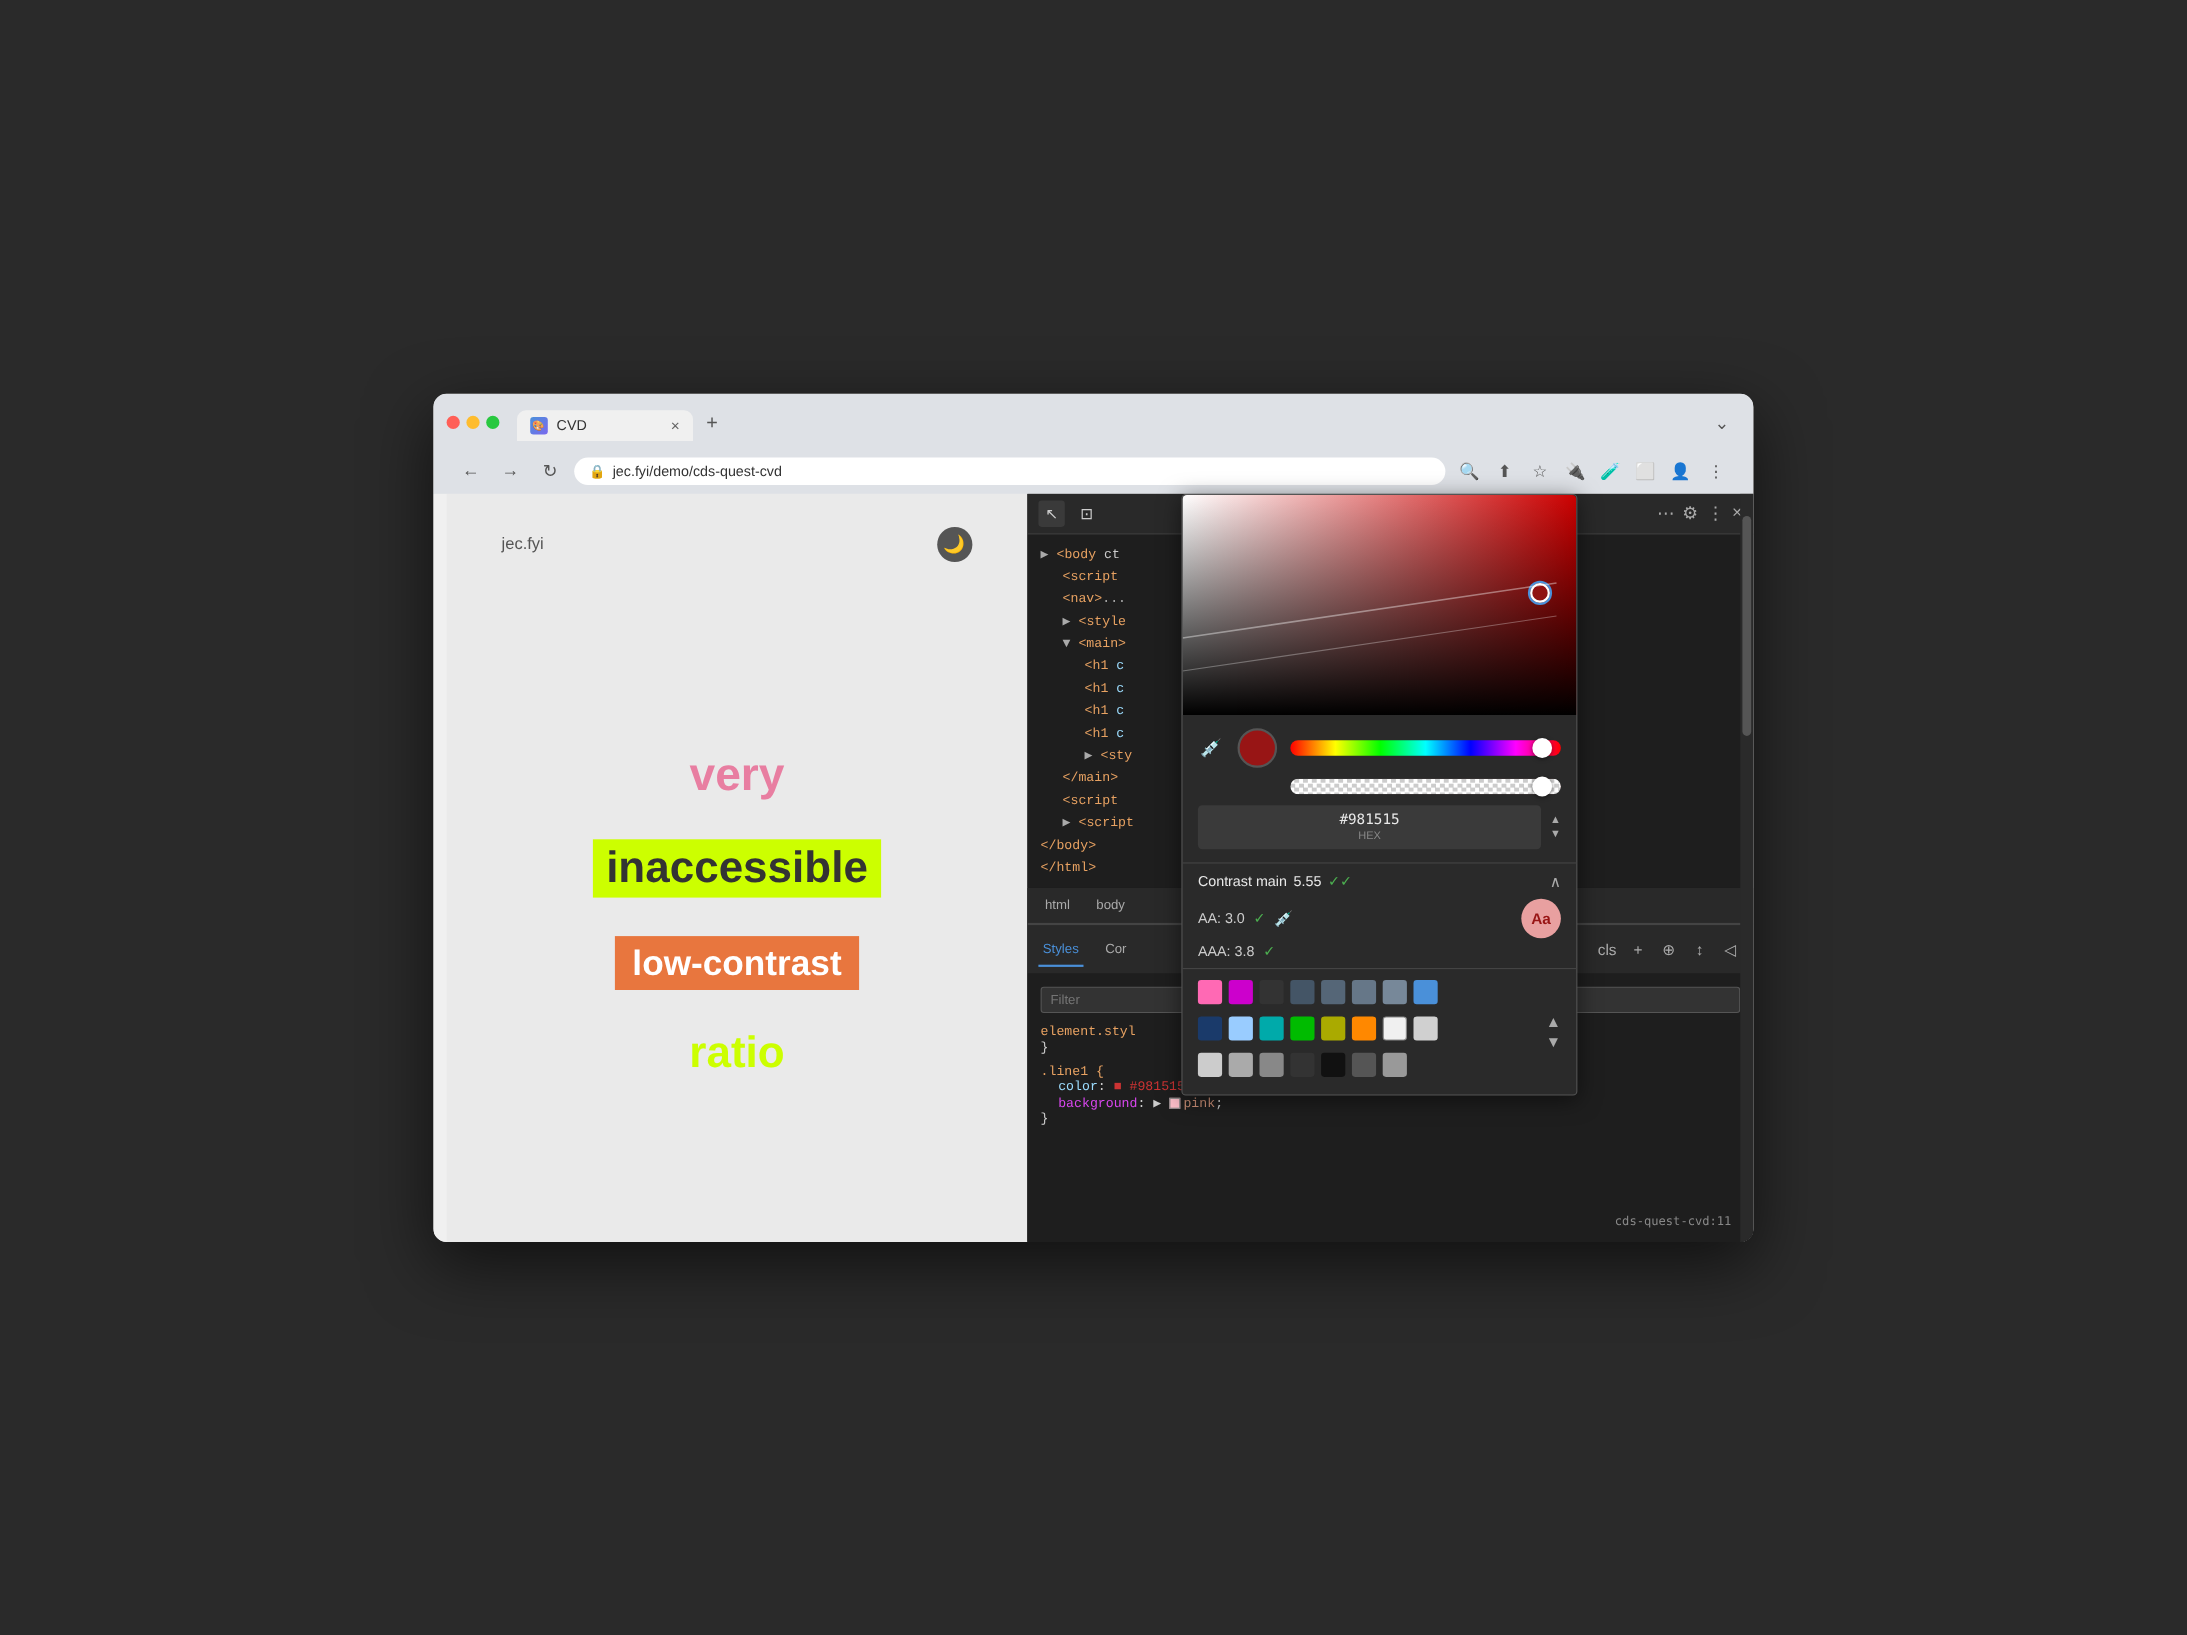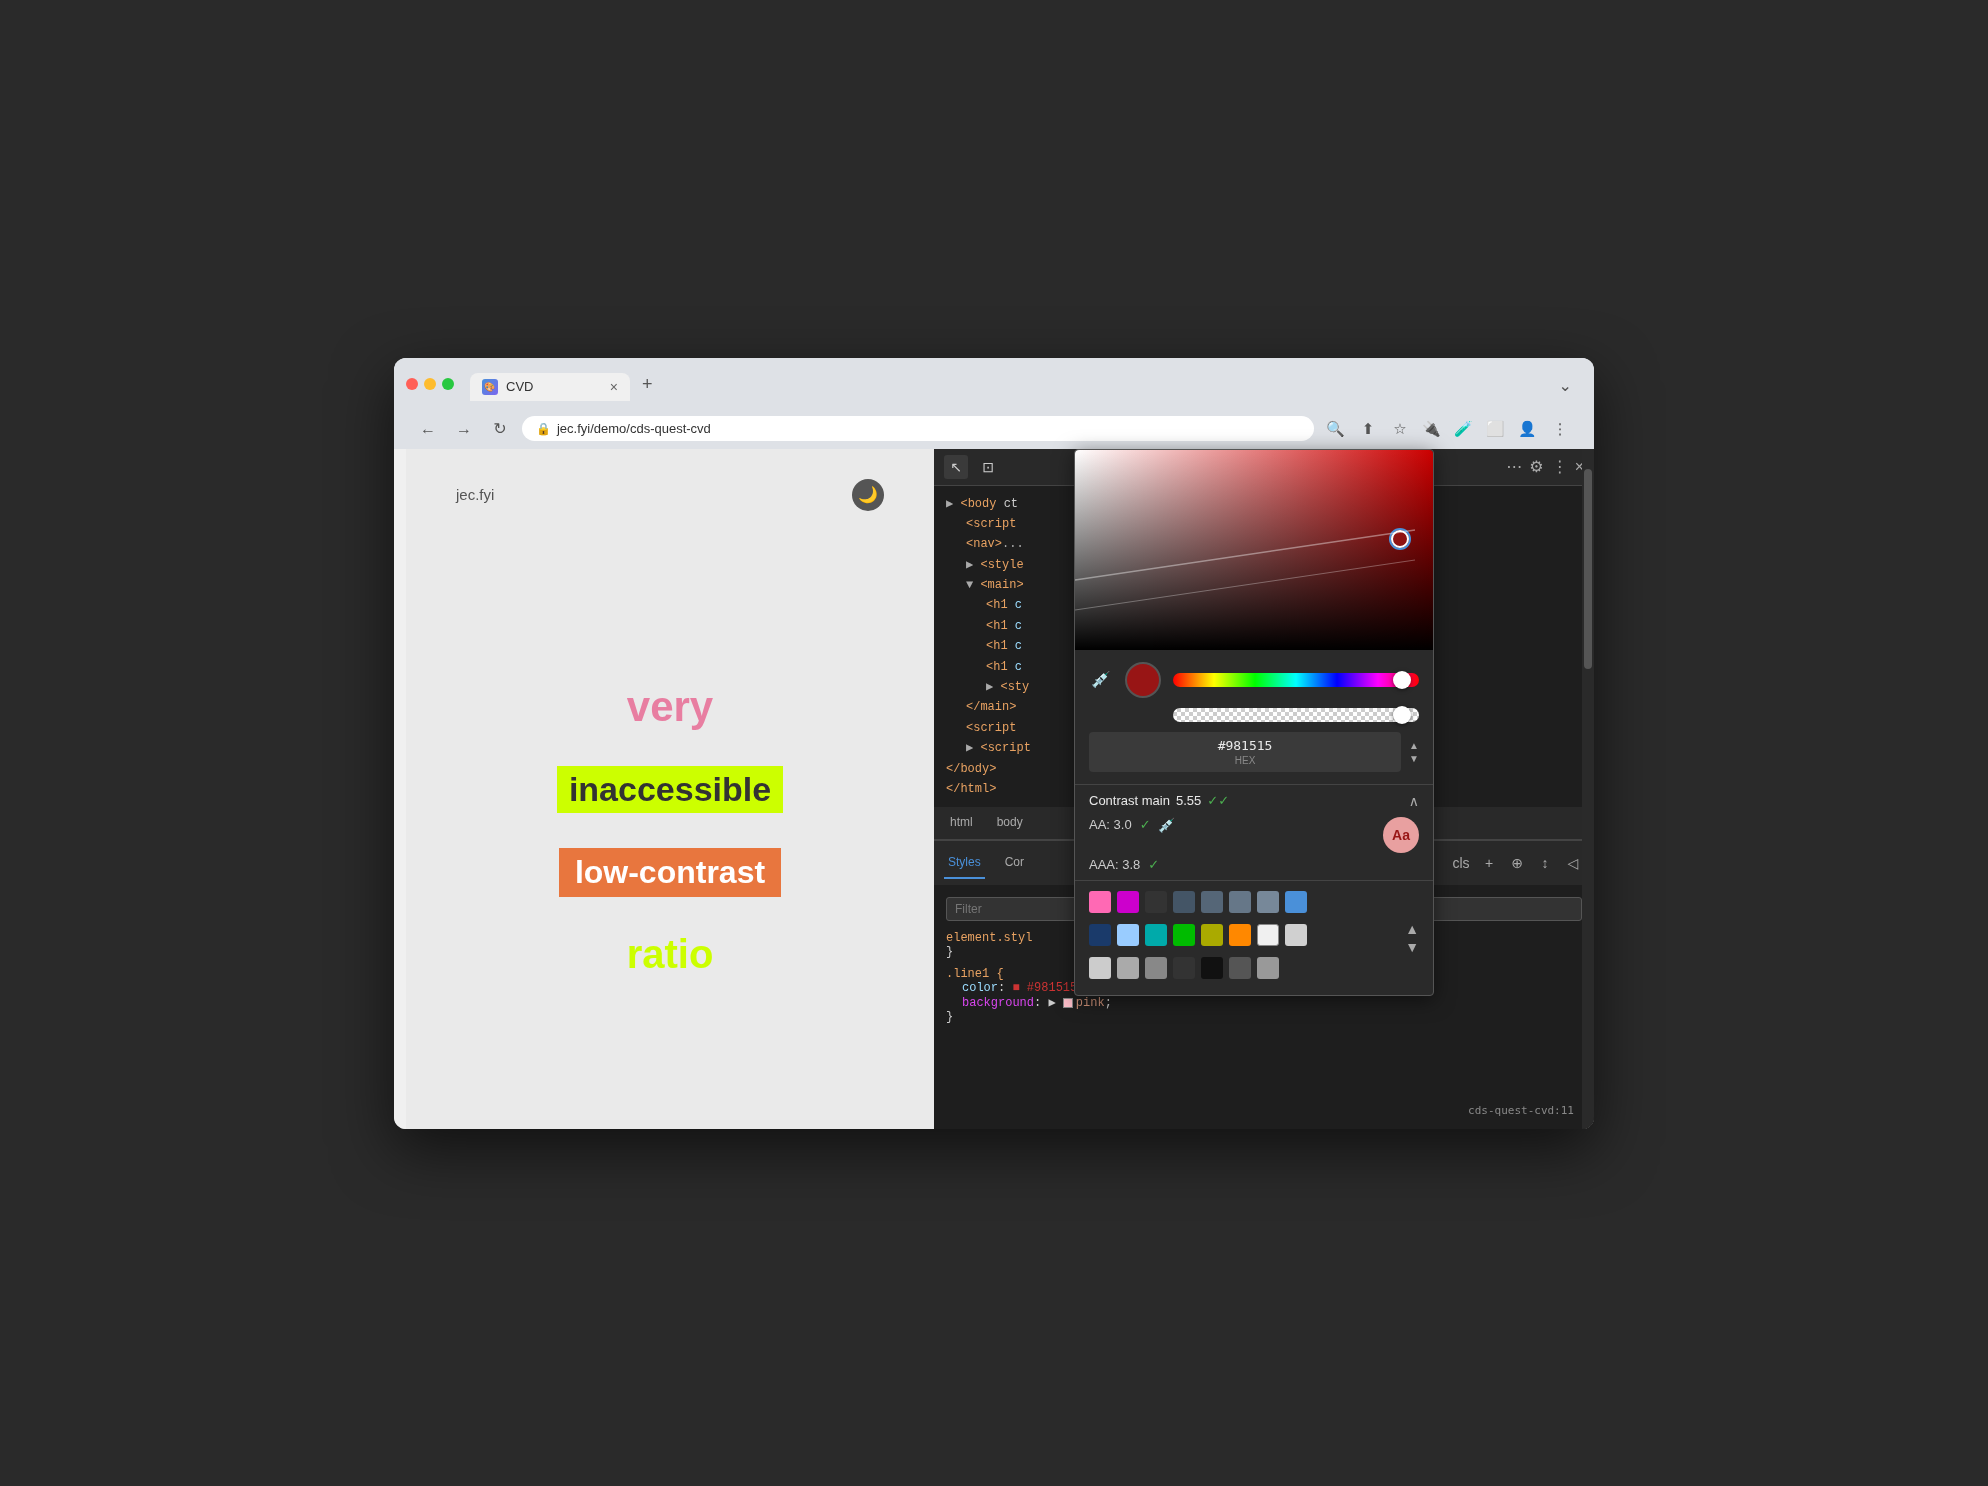--- a/index.html
+++ b/index.html
@@ -214,21 +214,21 @@
       justify-content: center;
     }
 
     .word-very {
       font-size: 42px;
       font-weight: bold;
       color: #e87ea1;
     }
 
     .word-inaccessible {
-      font-size: 34px;
+      font-size: 40px;
       font-weight: bold;
       color: #333;
       background: #ccff00;
       padding: 4px 12px;
     }
 
     .word-low-contrast {
       font-size: 32px;
       font-weight: bold;
       color: white;
@@ -500,20 +500,21 @@
     }
 
     .contrast-levels {
       display: flex;
       flex-direction: column;
       gap: 4px;
     }
 
     .contrast-level {
       display: flex;
+      align-items: center;
       gap: 8px;
       font-size: 13px;
     }
 
     .level-label { color: #ccc; }
     .level-pass { color: #4caf50; }
 
     .aa-preview {
       width: 36px;
       height: 36px;

